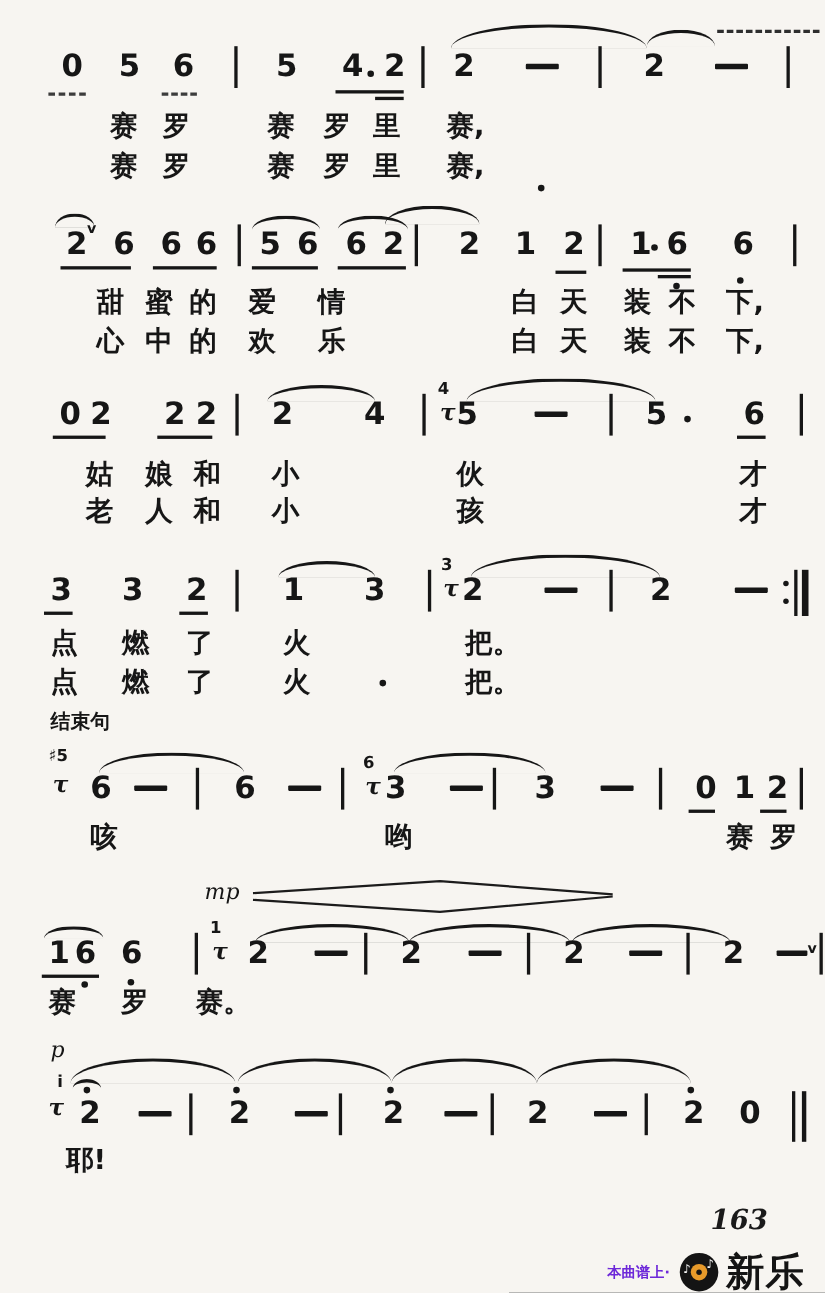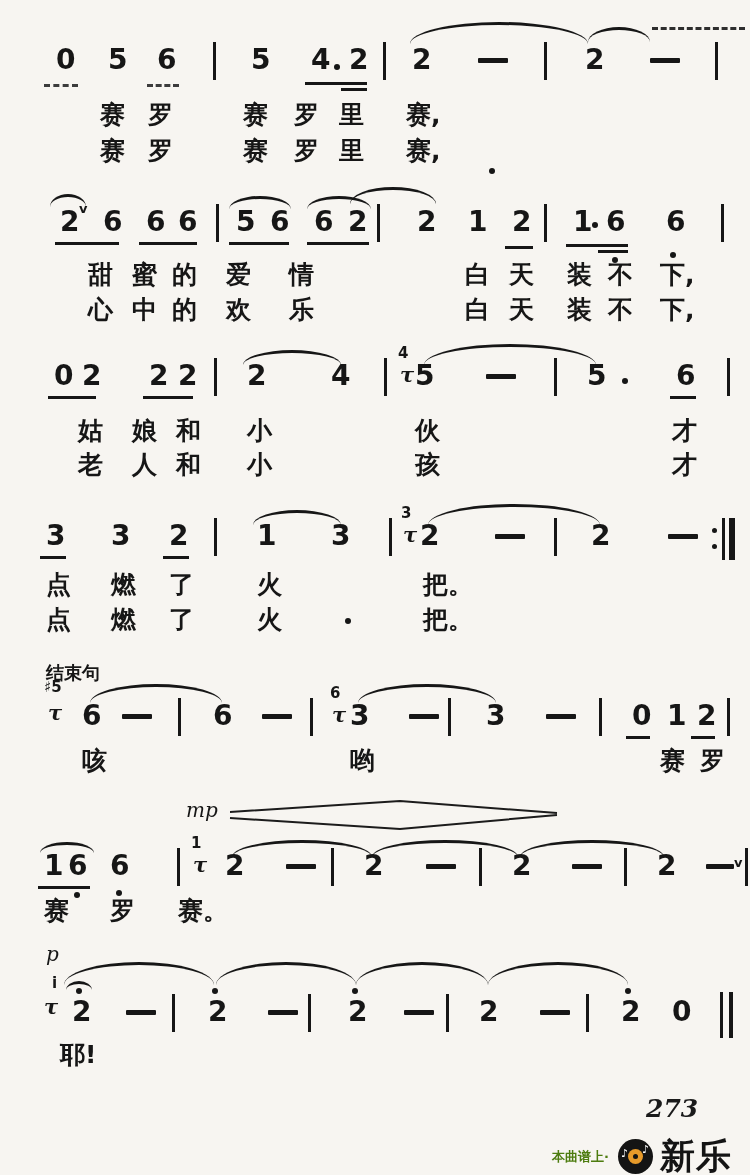--- a/index.html
+++ b/index.html
@@ -16,21 +16,21 @@
   .dash{background:#161616;height:5px;border-radius:1px;}
   .bar{background:#161616;width:3px;height:38px;}
   .beam{background:#161616;height:3px;}
   .beamdash{border-top:3px dashed #3c3c3c;height:0;}
   .arc{box-sizing:border-box;border-top:3px solid #161616;
        border-top-left-radius:50% 100%;border-top-right-radius:50% 100%;}
   .dashline{border-top:3px dashed #2e2e2e;height:0;}
   .dot{width:6px;height:6px;border-radius:50%;background:#161616;}
   .pagenum{position:absolute;font-size:25px;font-weight:700;font-style:italic;
            font-family:"DejaVu Serif",serif;color:#1a1a1a;}
-  .footer-prefix{position:absolute;font-size:13px;color:#4d7c0f;font-weight:700;}
+  .footer-prefix{position:absolute;font-size:13px;color:#6d28d9;font-weight:700;}
   .brand{position:absolute;font-size:35px;font-weight:900;color:#141414;letter-spacing:1px;}
   .vinyl{position:absolute;width:35px;height:35px;border-radius:50%;background:#141414;}
   .vinyl-center{position:absolute;left:10px;top:10px;width:15px;height:15px;border-radius:50%;background:#e79a2a;}
   .vinyl-hole{position:absolute;left:15px;top:15px;width:5px;height:5px;border-radius:50%;background:#141414;}
   .vinyl-note{position:absolute;color:#fff;font-size:11px;font-weight:700;line-height:1;}
   .vn1{left:3px;top:9px;} .vn2{left:24px;top:5px;}
   .rsub{position:absolute;background:#161616;}
 </style>
 </head>
 <body>
@@ -187,21 +187,21 @@
       <div class="el lyric" style="left: 111px; top: 572px;">燃</div>
       <div class="el lyric" style="left: 169px; top: 572px;">了</div>
       <div class="el lyric" style="left: 257px; top: 572px;">火</div>
       <div class="el lyric" style="left: 423px; top: 572px;">把。</div>
       <div class="el lyric" style="left: 46px; top: 607px;">点</div>
       <div class="el lyric" style="left: 111px; top: 607px;">燃</div>
       <div class="el lyric" style="left: 169px; top: 607px;">了</div>
       <div class="el lyric" style="left: 257px; top: 607px;">火</div>
       <div class="el dot" style="left: 345px; top: 618px;"></div>
       <div class="el lyric" style="left: 423px; top: 607px;">把。</div>
-      <div class="el label" style="left: 46px; top: 664px; text-align: center;">结束句</div>
+      <div class="el label" style="left: 46px; top: 648px; text-align: center;">结束句</div>
       <div class="el grace" style="left: 44px; top: 680px;">♯5</div>
       <div class="el tau" style="left: 48px; top: 702px;">τ</div>
       <div class="el note" style="left: 82px; top: 702px;">6</div>
       <div class="el dash" style="left: 122px; top: 714px; width: 30px;"></div>
       <div class="el note" style="left: 213px; top: 702px;">6</div>
       <div class="el dash" style="left: 262px; top: 714px; width: 30px;"></div>
       <div class="el grace" style="left: 330px; top: 686px;">6</div>
       <div class="el tau" style="left: 332px; top: 704px;">τ</div>
       <div class="el note" style="left: 350px; top: 702px;">3</div>
       <div class="el dash" style="left: 409px; top: 714px; width: 30px;"></div>
@@ -282,21 +282,21 @@
       <div class="el bar" style="left: 172px; top: 994px;"></div>
       <div class="el bar" style="left: 308px; top: 994px;"></div>
       <div class="el bar" style="left: 446px; top: 994px;"></div>
       <div class="el bar" style="left: 586px; top: 994px;"></div>
       <div class="el " style="left: 720px; top: 992px; width: 16px; height: 46px;">
         <div class="rsub" style="left: 0px; top: 0px; width: 3px; height: 46px;"></div>
         <div class="rsub" style="left: 9px; top: 0px; width: 4px; height: 46px;"></div>
       </div>
       <div class="el lyric" style="left: 60px; top: 1042px;">耶!</div>
     </div>
-  <div class="pagenum" style="left:646px;top:1094px">273</div>
+  <div class="pagenum" style="left:646px;top:1094px">163</div>
   <div>
     <span class="footer-prefix" style="left:552px;top:1148px">本曲谱上·</span>
     <div class="vinyl" style="left:618px;top:1139px">
       <span class="vinyl-note vn1">♪</span>
       <span class="vinyl-note vn2">♪</span>
       <div class="vinyl-center"></div>
       <div class="vinyl-hole"></div>
     </div>
     <span class="brand" style="left:660px;top:1133px">新乐谱</span>
   </div>

